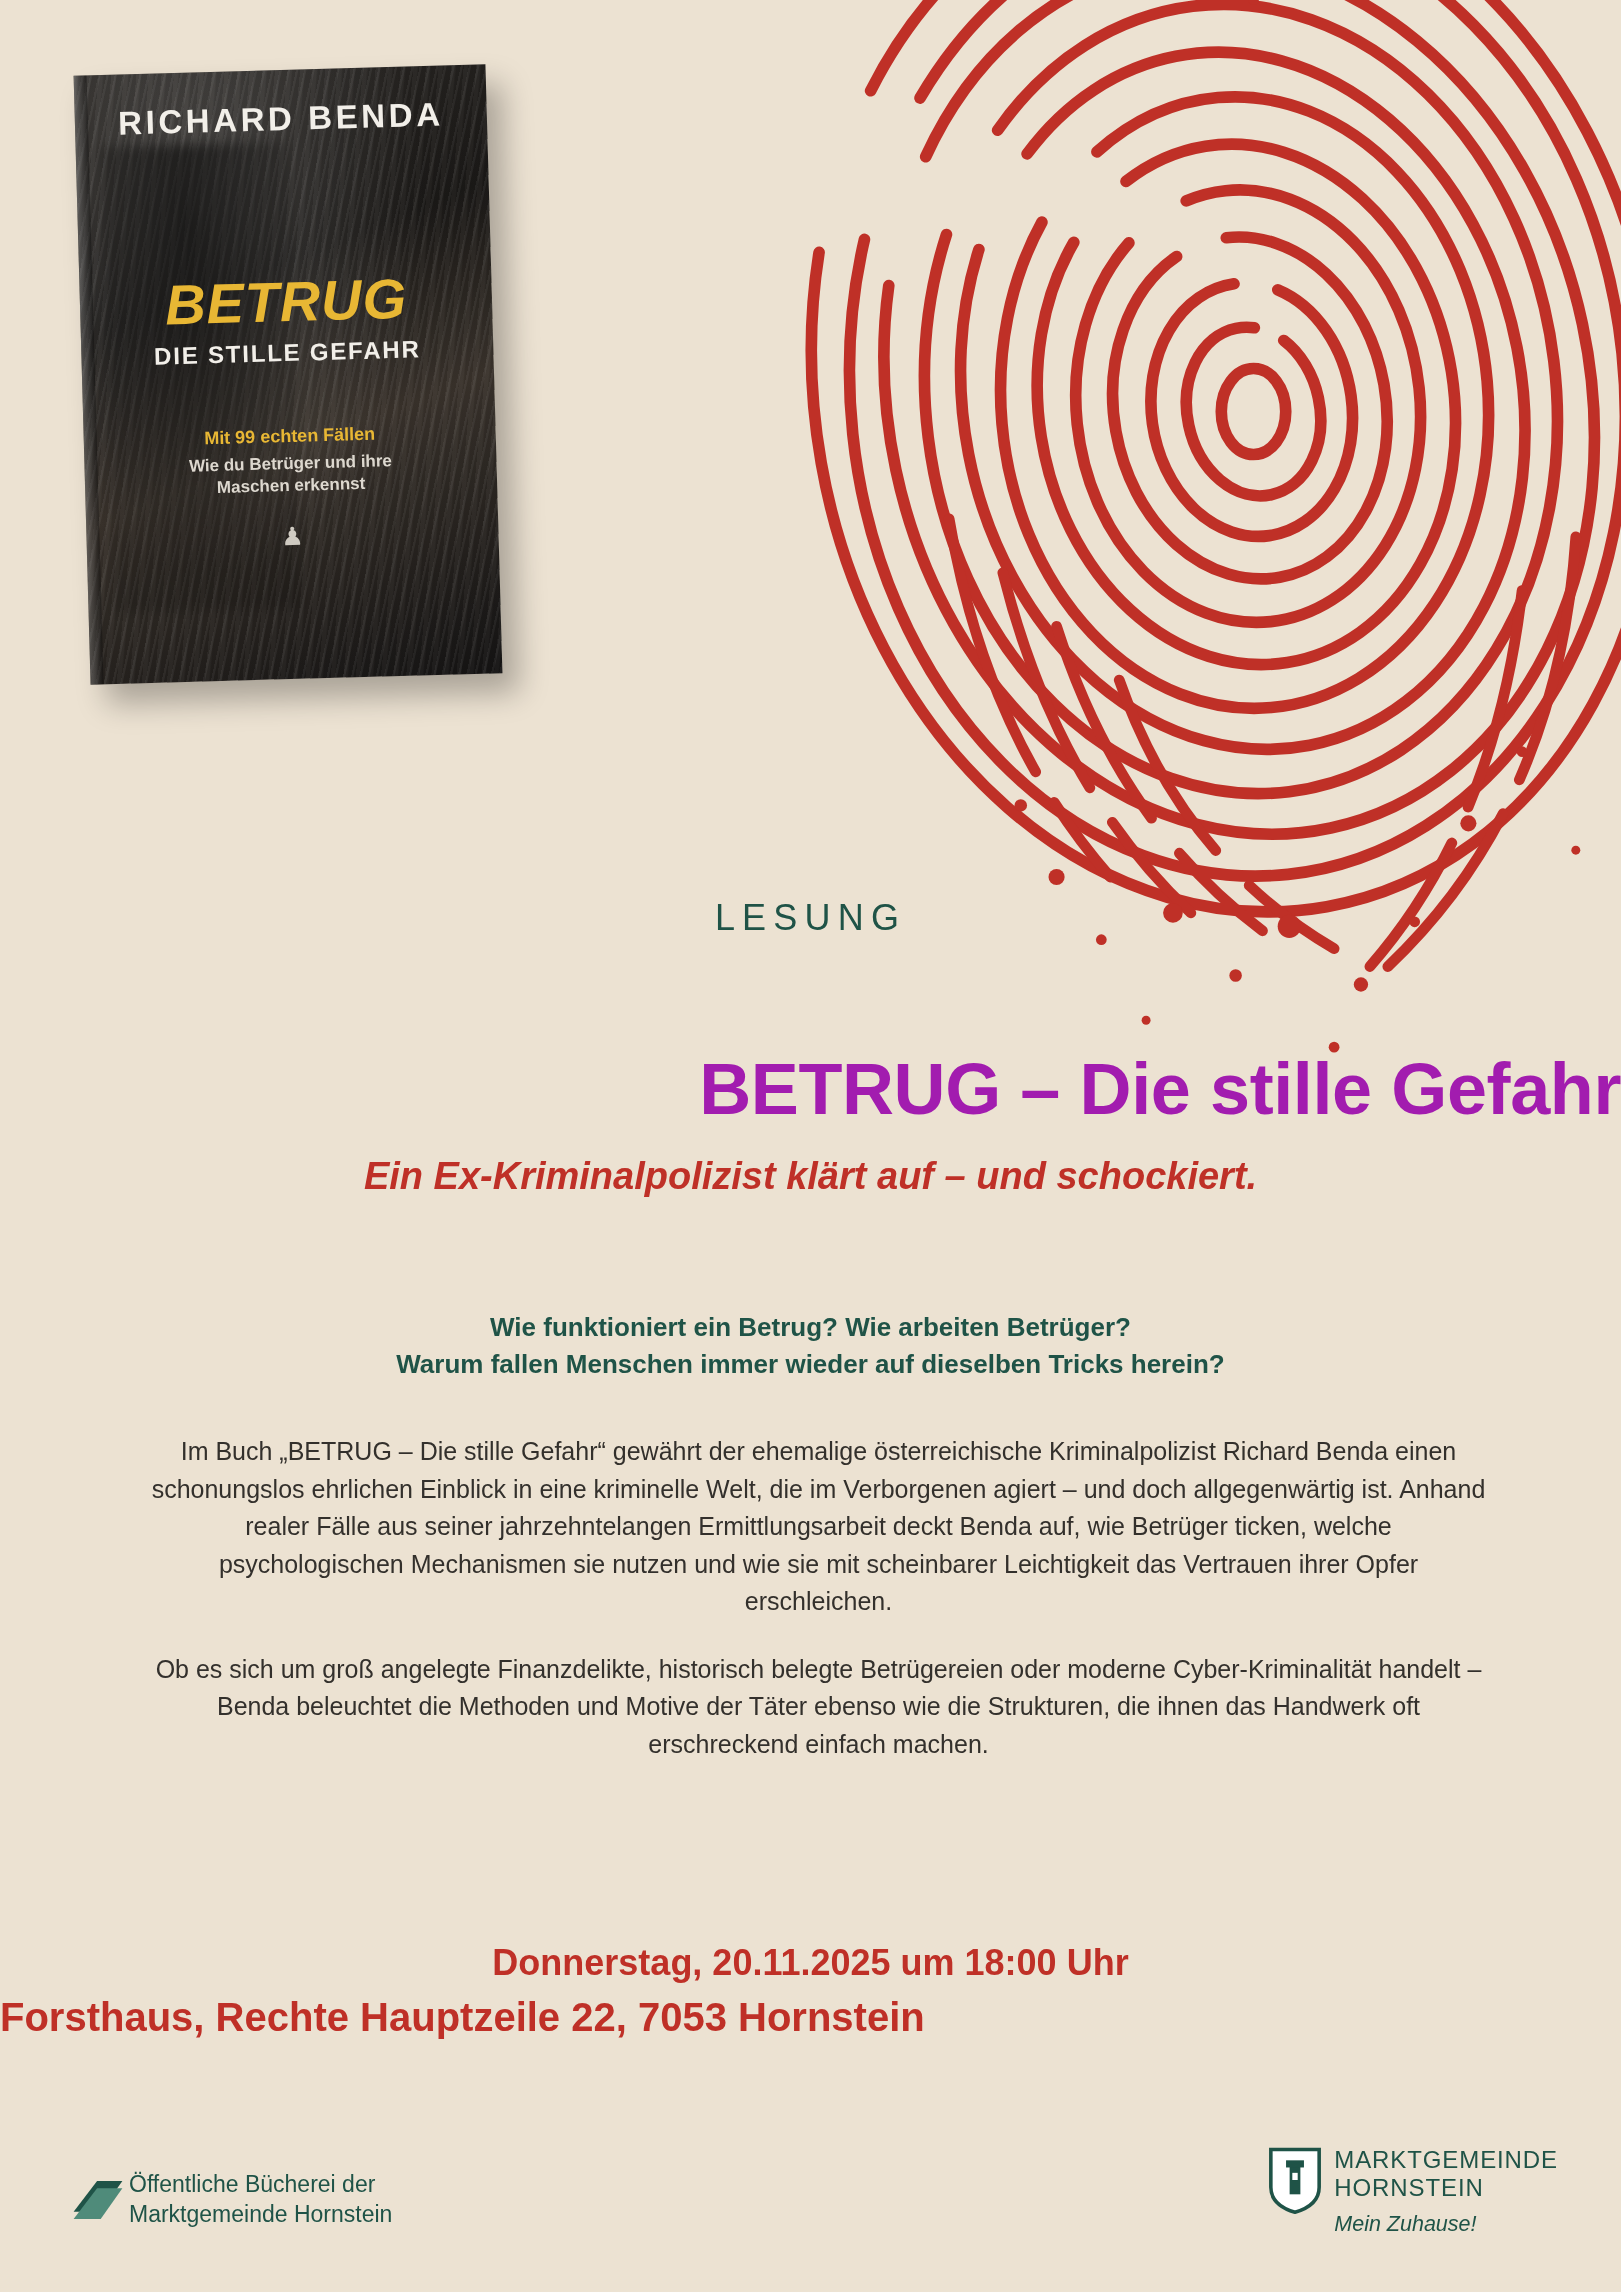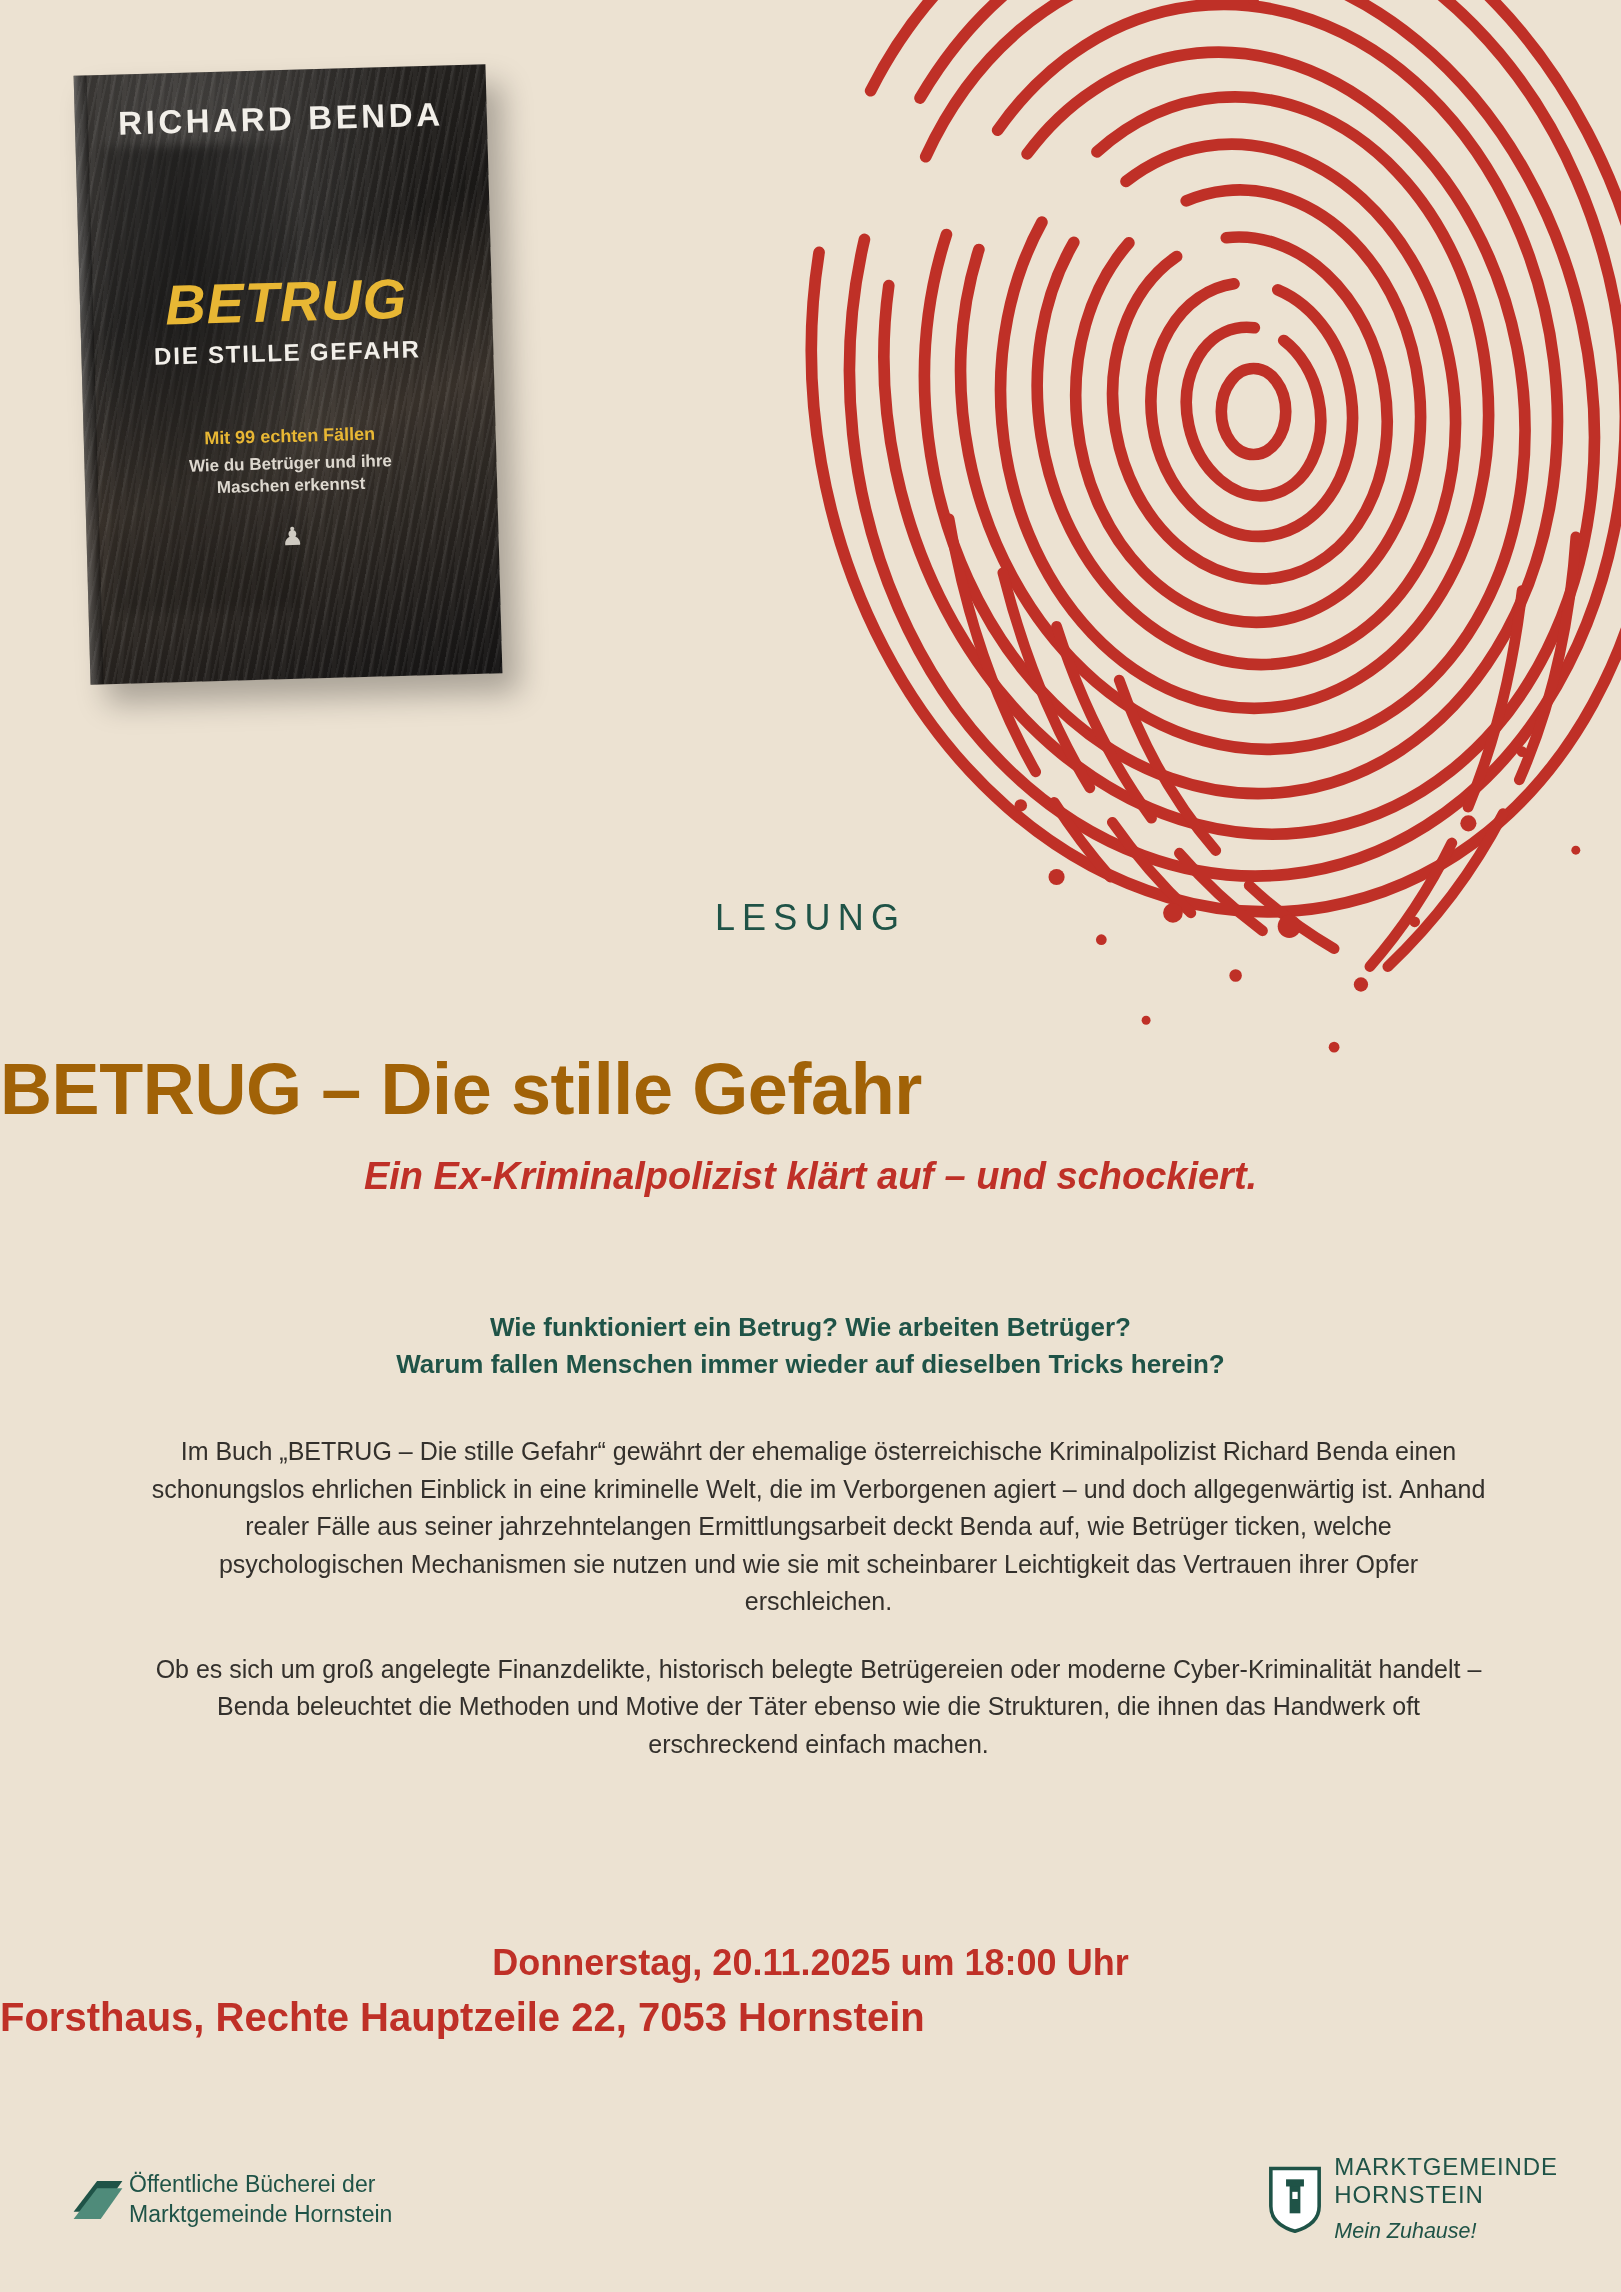--- a/index.html
+++ b/index.html
@@ -135,22 +135,22 @@
     text-align: center;
     color: #1f5347;
     font-size: 36px;
     letter-spacing: 7.2px;
     font-weight: 500;
   }
   .headline {
     position: absolute;
     top: 1048px;
     left: 0; right: 0;
-    text-align: left;
-    color: #a16207;
+    text-align: right;
+    color: #a21caf;
     font-size: 72px;
     font-weight: bold;
     letter-spacing: -0.4px;
   }
   .subhead {
     position: absolute;
     top: 1155px;
     left: 0; right: 0;
     text-align: center;
     color: #bf3027;
@@ -213,23 +213,23 @@
     height: 56px;
   }
   .library-logo .text {
     color: #1f5347;
     font-size: 23px;
     line-height: 1.28;
   }
   .muni-logo {
     position: absolute;
     right: 63px;
-    bottom: 49px;
+    bottom: 56px;
     display: flex;
-    align-items: center;
+    align-items: flex-start;
     gap: 11px;
   }
   .muni-logo .crest {
     width: 56px;
     height: 68px;
   }
   .muni-logo .muni-text {
     color: #1f5347;
     text-align: left;
   }

